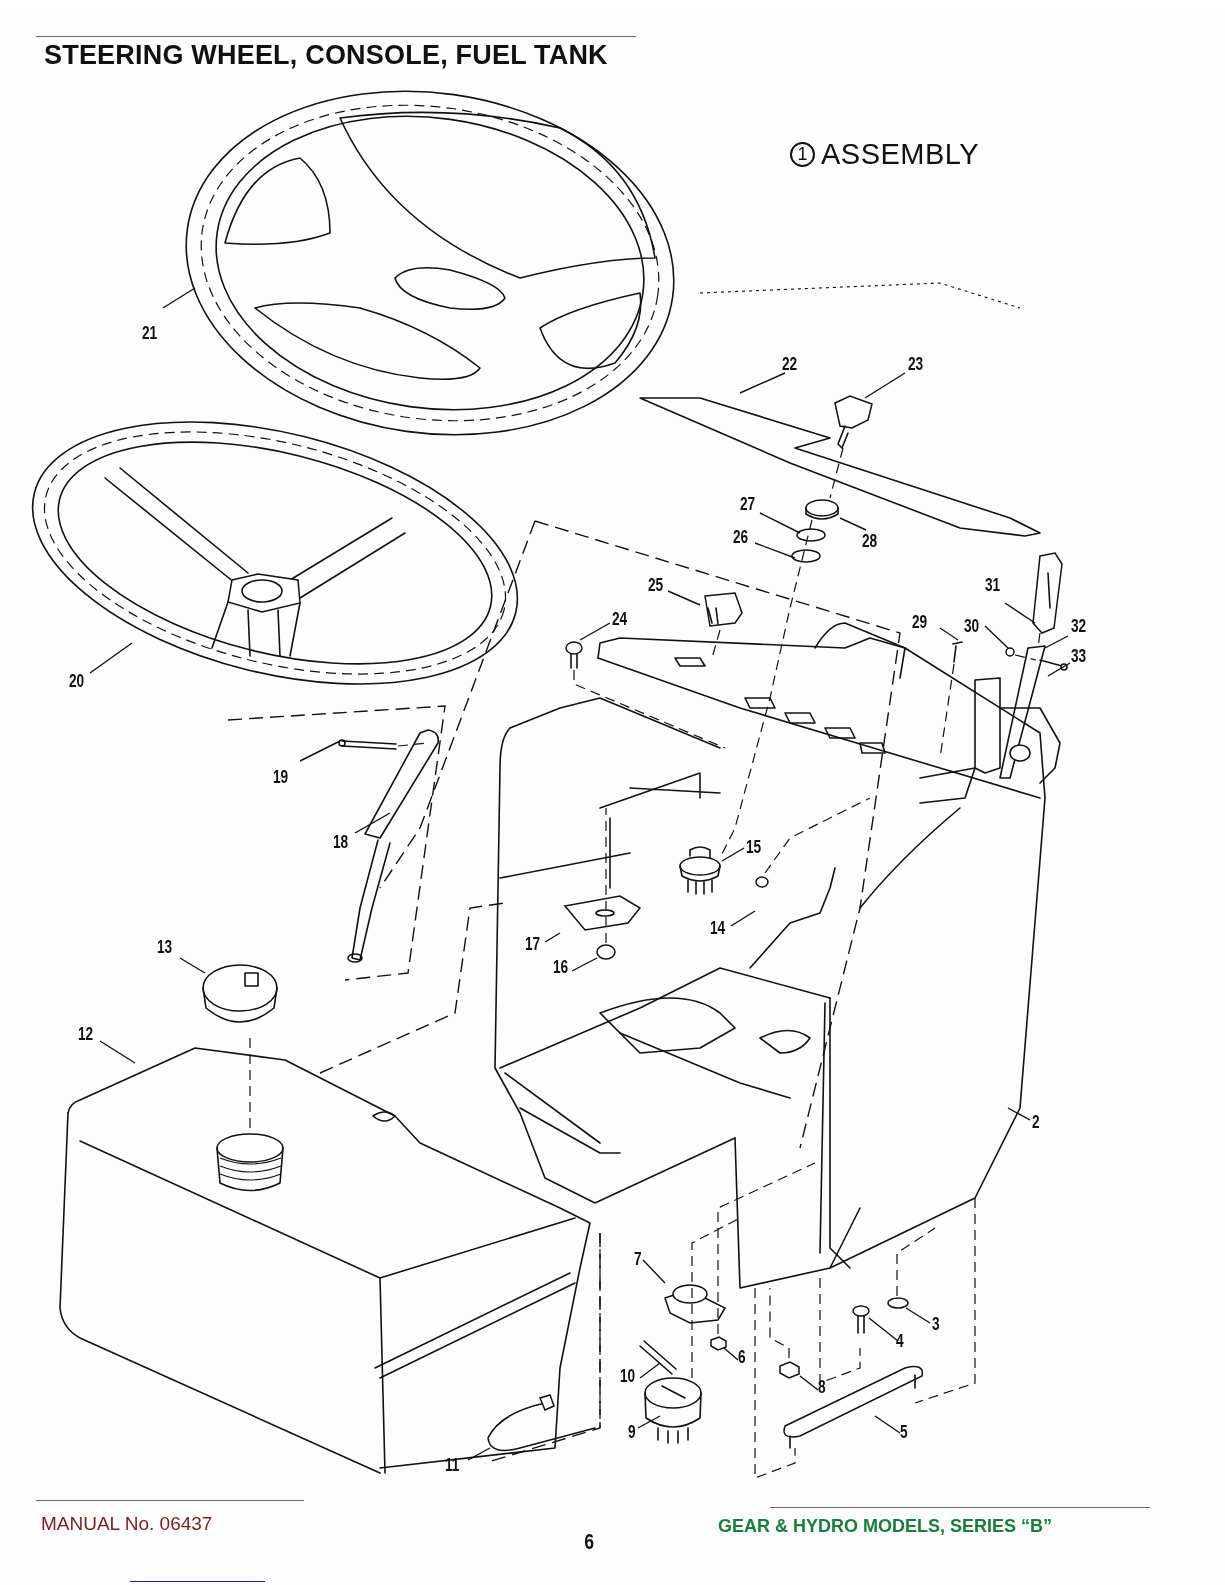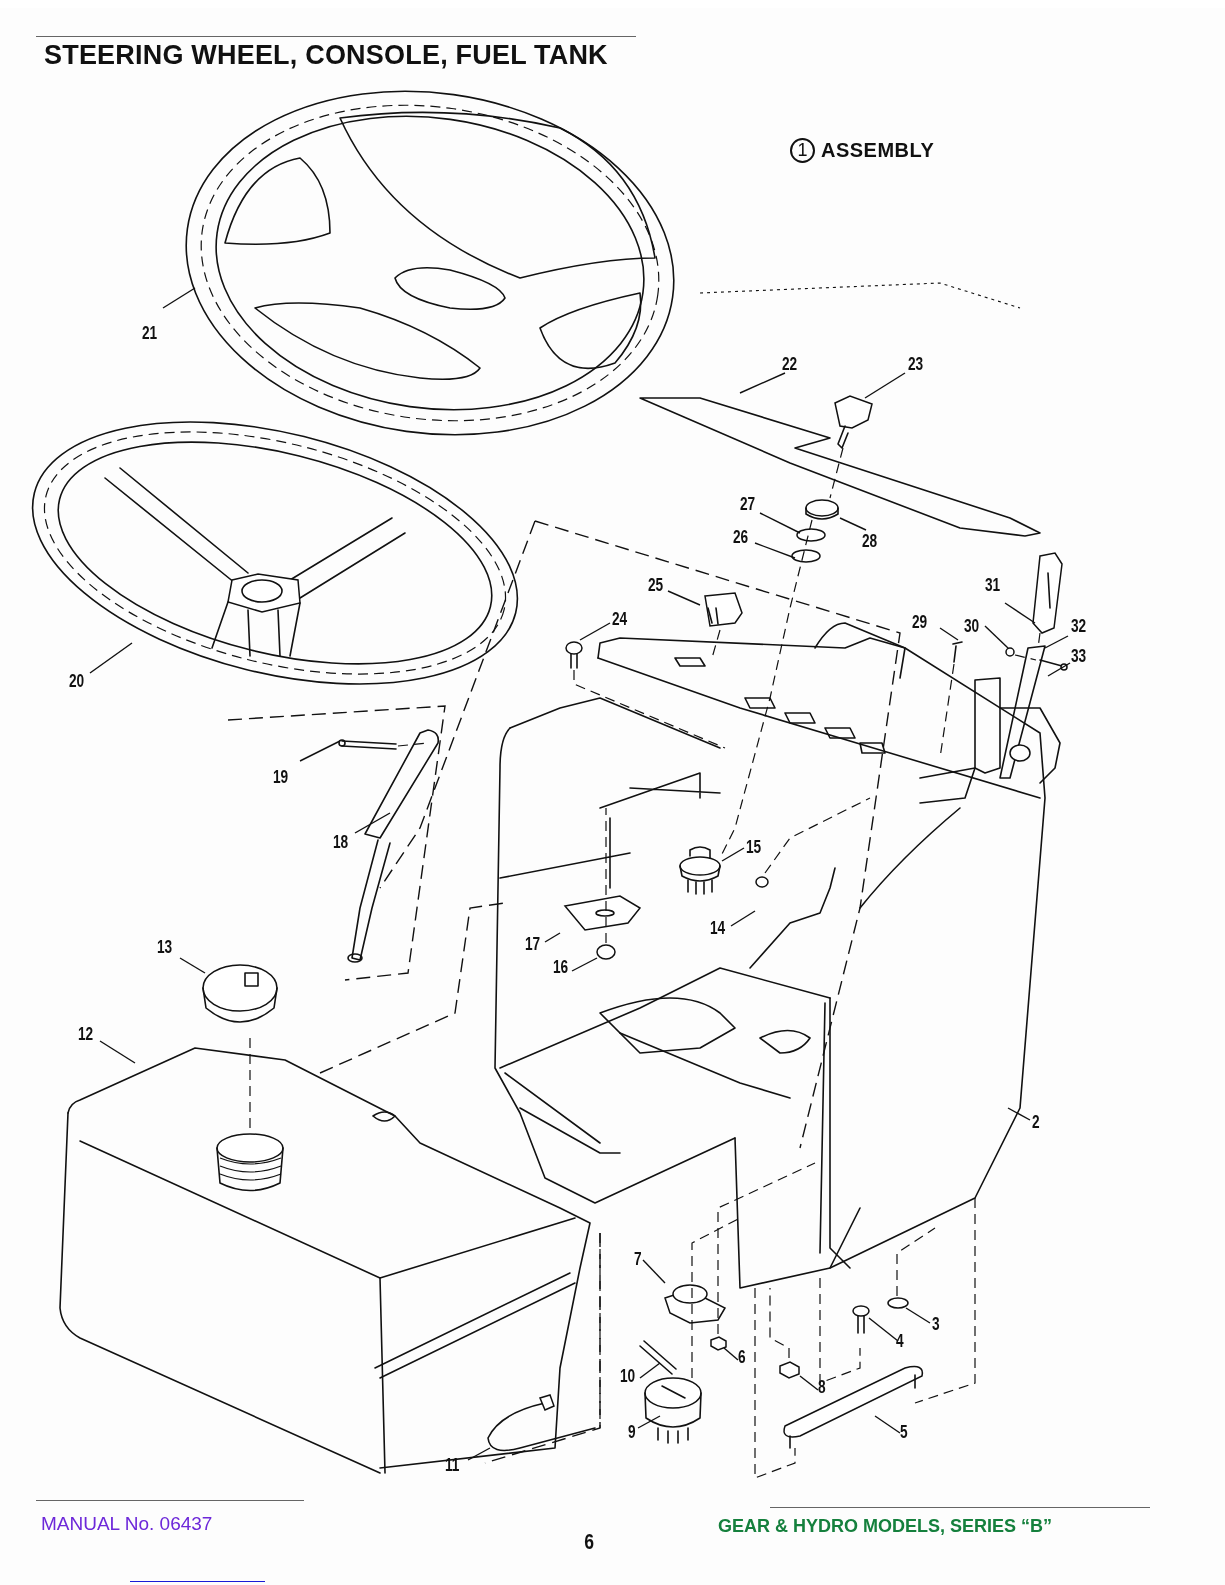--- a/index.html
+++ b/index.html
@@ -2,22 +2,22 @@
 <html><head>
 <meta charset="utf-8">
 <style>
   html, body { margin: 0; padding: 0; background: #ffffff; }
   body { width: 1225px; height: 1585px; position: relative; overflow: hidden; font-family: "Liberation Sans", sans-serif; color: #111; }
   .page { position: absolute; left: 0; top: 8px; width: 1225px; height: 1585px; background: #fdfdfd; }
   .rule { position: absolute; height: 1px; background: #666; }
   .title { position: absolute; left: 44px; top: 32px; font-size: 27px; font-weight: bold; letter-spacing: 0.2px; color: #111; font-family: "Liberation Sans", sans-serif; }
   .assembly { position: absolute; left: 790px; top: 130px; display: flex; align-items: center; gap: 6px; }
   .assembly .circ { width: 25px; height: 25px; border: 2px solid #111; border-radius: 50%; display: flex; align-items: center; justify-content: center; font-size: 18px; font-weight: normal; box-sizing: border-box; }
-  .assembly .lbl { font-size: 20px; font-weight: bold; letter-spacing: 0.5px; }
-  .footer-left { position: absolute; left: 41px; top: 1505px; font-size: 19px; color: #6d28d9; }
+  .assembly .lbl { font-size: 29px; font-weight: normal; letter-spacing: 0.5px; }
+  .footer-left { position: absolute; left: 41px; top: 1505px; font-size: 19px; color: #7f1d1d; }
   .footer-right { position: absolute; left: 718px; top: 1508px; font-size: 18px; font-weight: bold; color: #15803d; }
   .page-num { position: absolute; left: 583px; top: 1521px; font-size: 22px; font-weight: bold; font-family: "Liberation Sans Narrow", "Liberation Sans", sans-serif; transform: scaleX(0.8); }
   .callout { position: absolute; font-size: 19px; font-weight: bold; color: #111; transform: scaleX(0.72); transform-origin: left top; font-family: "Liberation Sans", sans-serif; white-space: nowrap; }
   .link-line { position: absolute; left: 130px; top: 1573px; width: 135px; height: 1px; background: #1a1ad6; }
   .scan-edge { position: absolute; left: 0; top: 1583px; width: 1225px; height: 2px; background: repeating-linear-gradient(90deg, #333 0 6px, #8a6 6px 8px, #333 8px 14px, #c66 14px 15px); }
   svg.drawing { position: absolute; left: 0; top: 0; }
   svg .s { fill: none; stroke: #111; stroke-width: 1.6; stroke-linejoin: round; stroke-linecap: round; }
   svg .t { fill: none; stroke: #111; stroke-width: 1.1; }
   svg .d { fill: none; stroke: #111; stroke-width: 1.4; stroke-dasharray: 14 7; }
   svg .dd { fill: none; stroke: #111; stroke-width: 1.2; stroke-dasharray: 10 6; }

